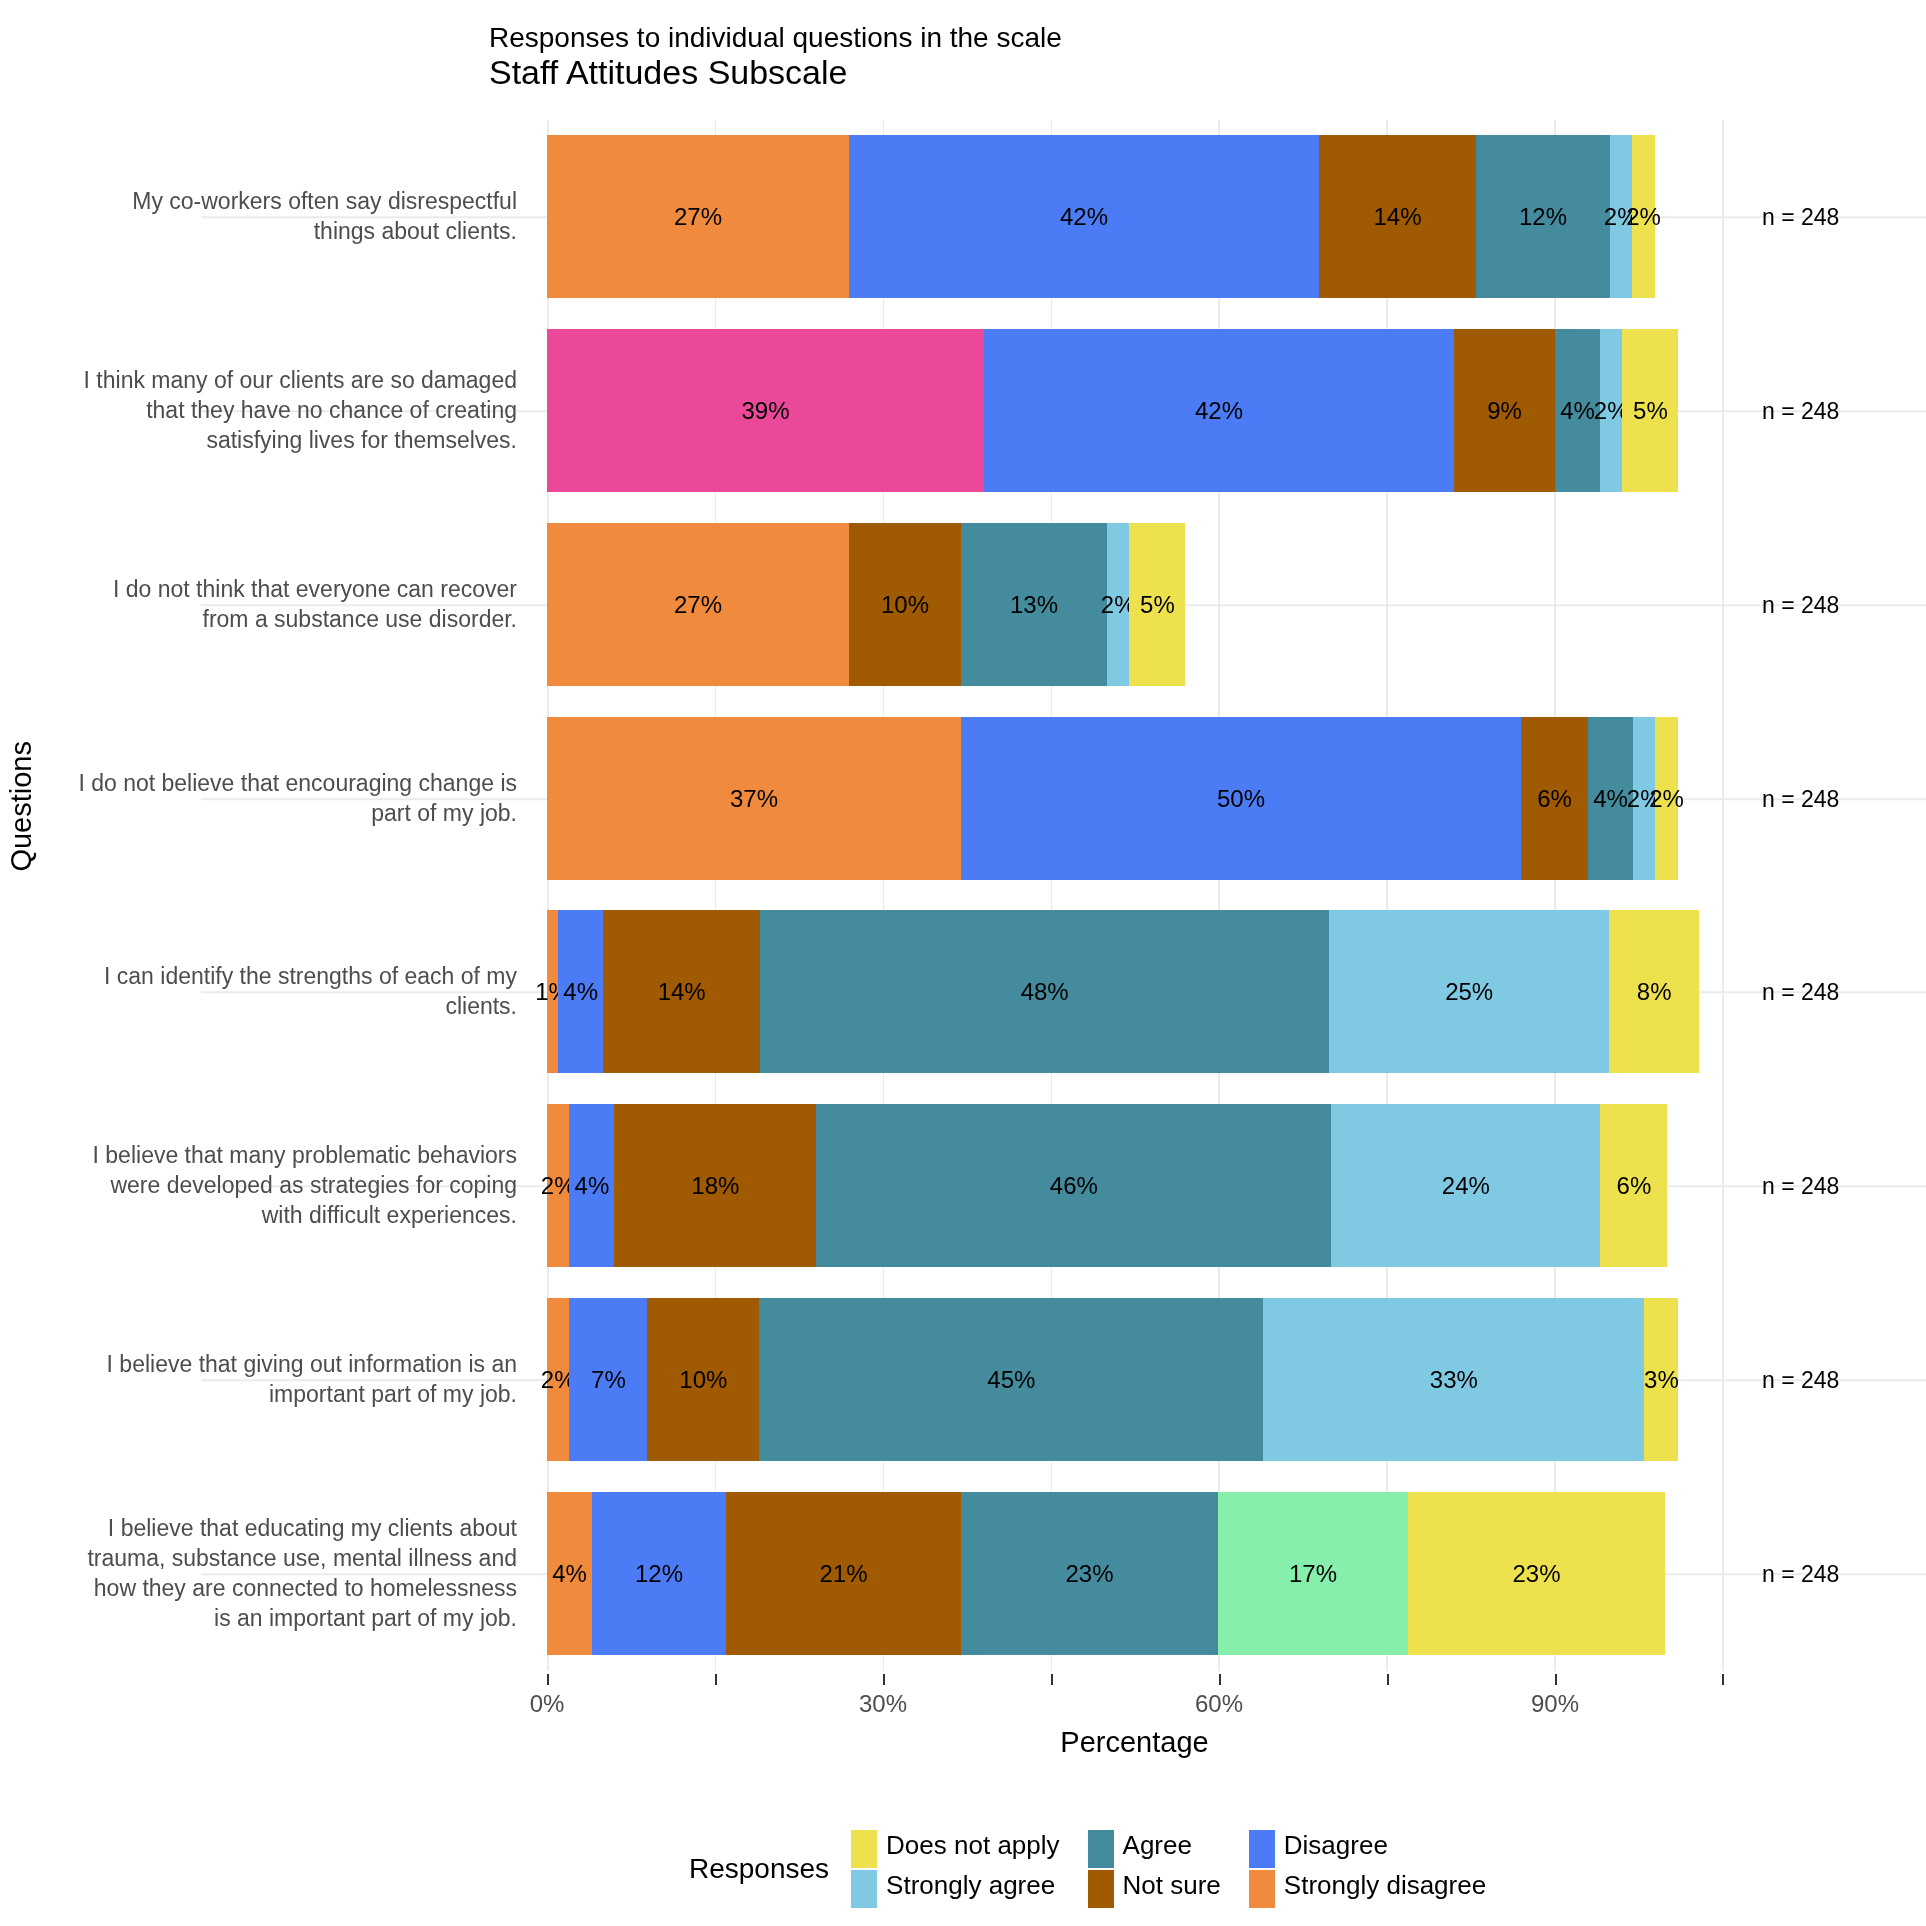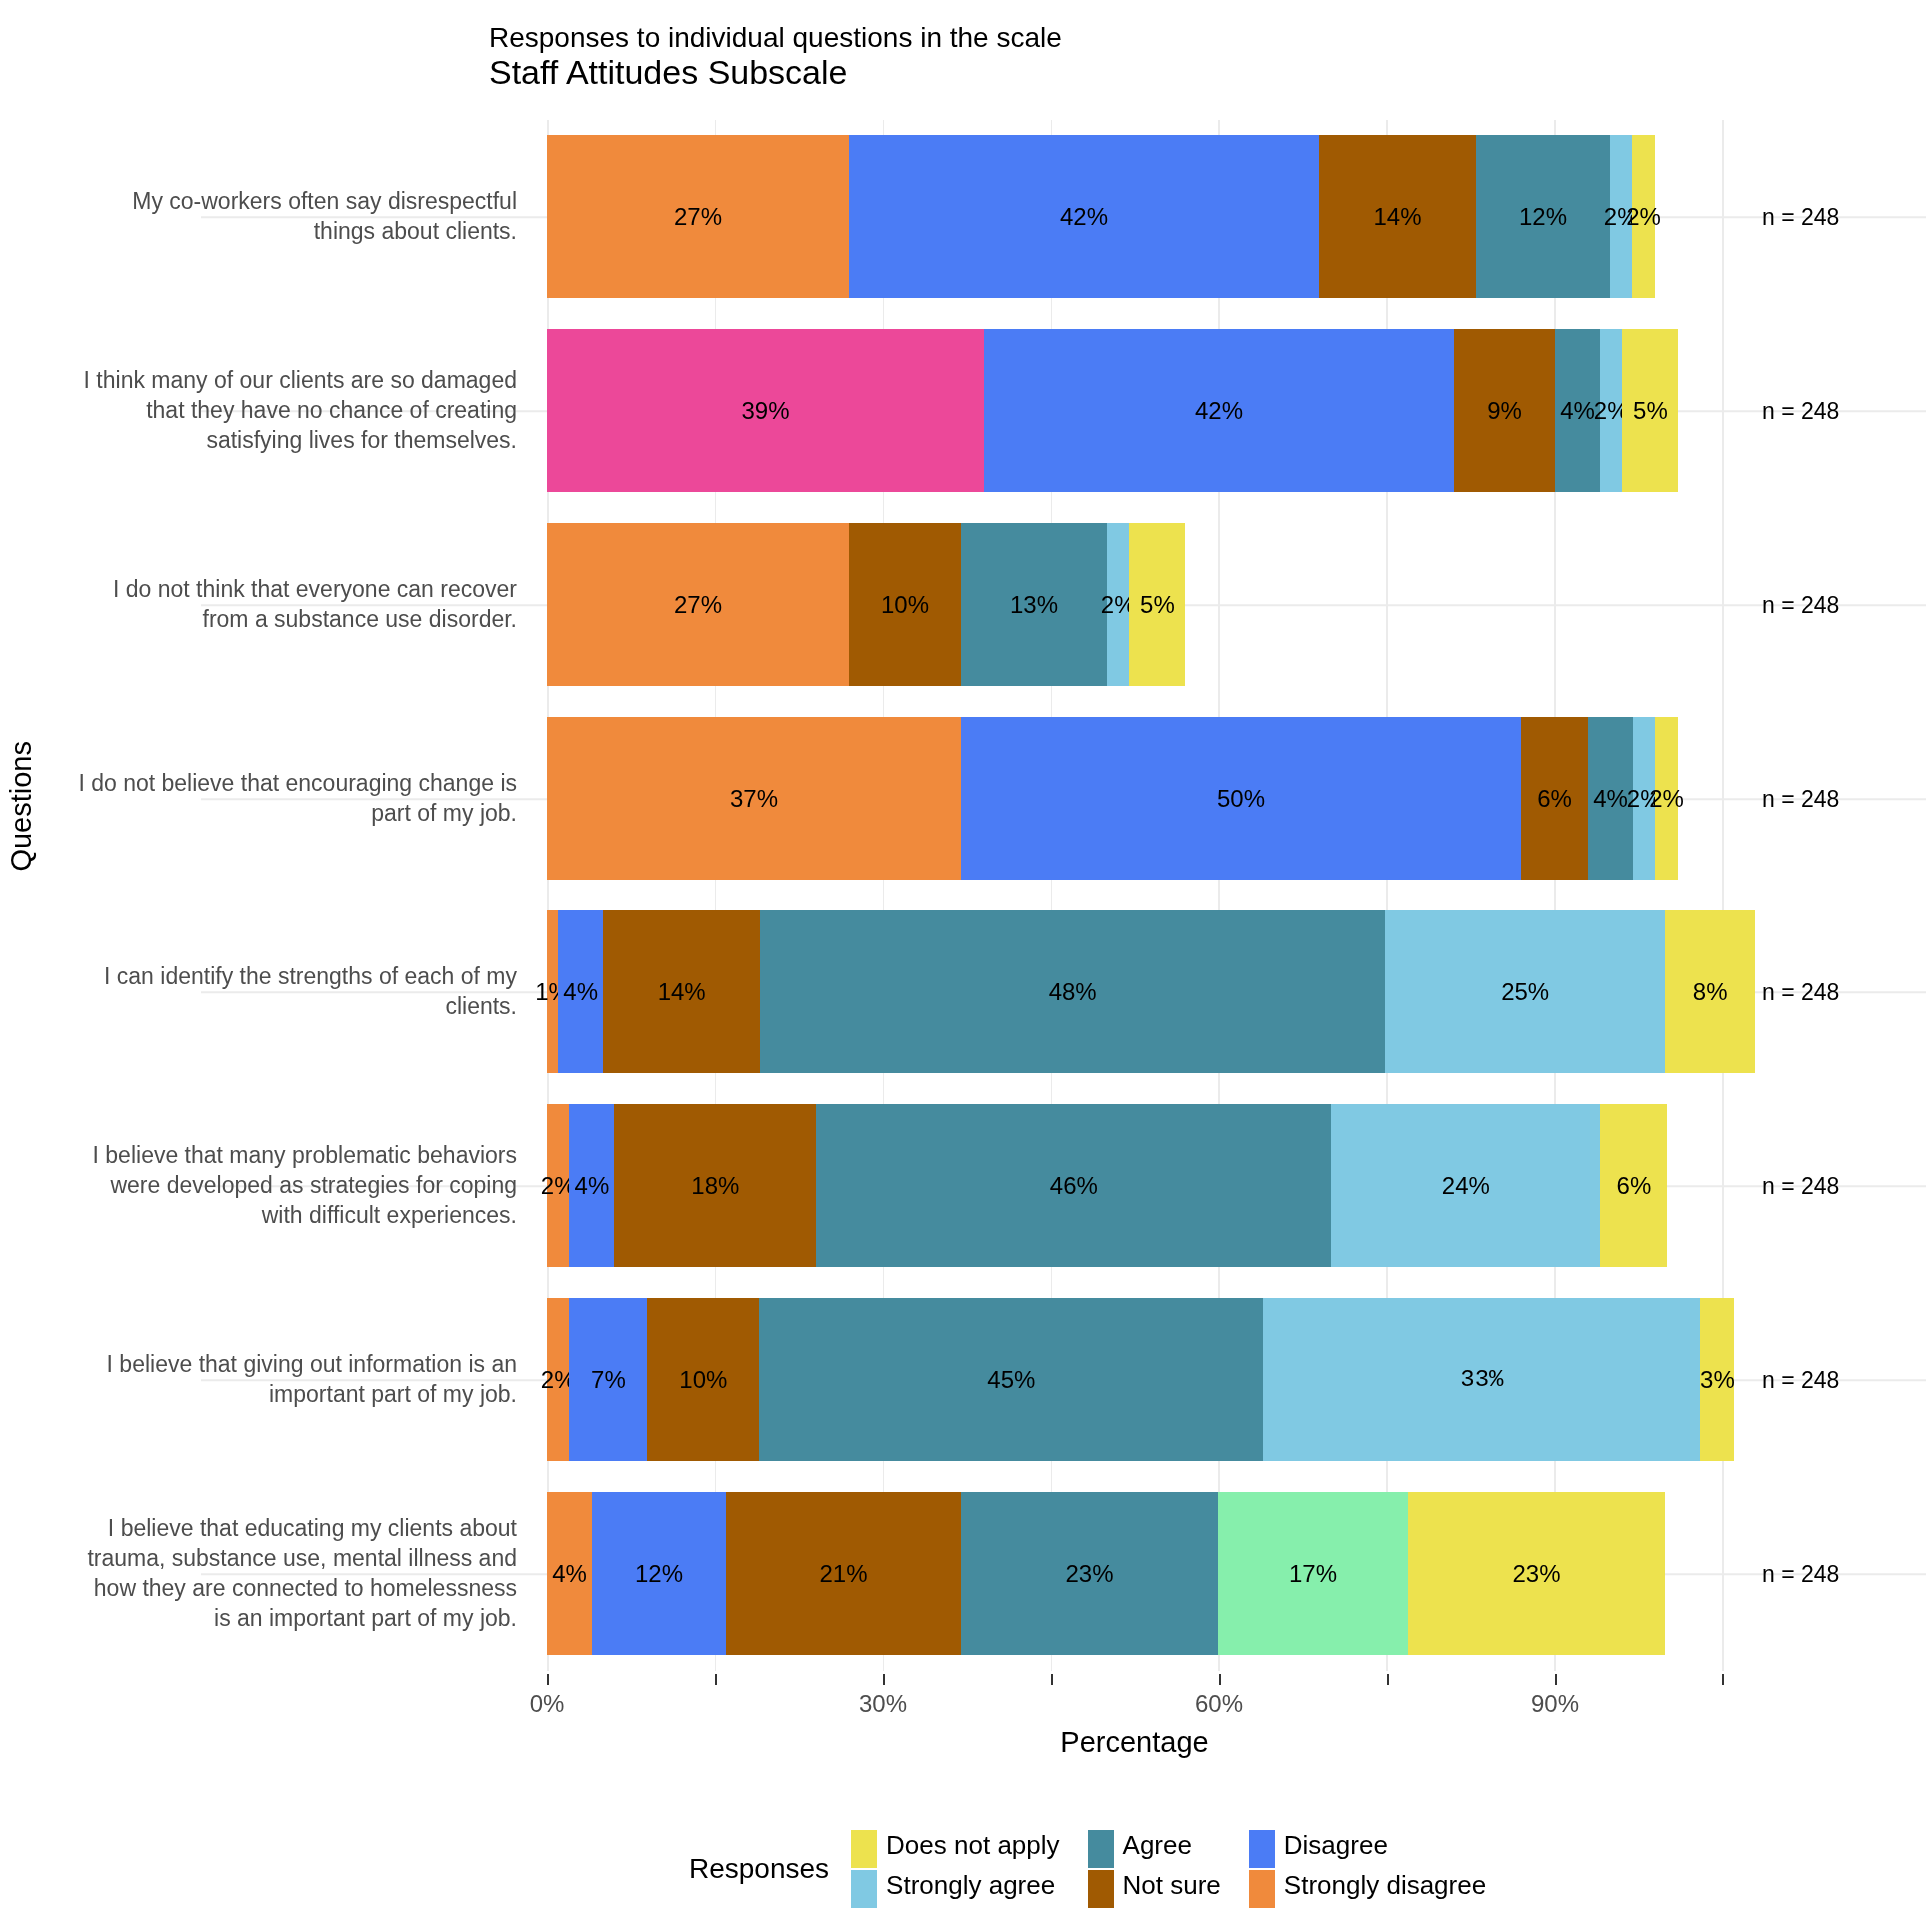--- a/index.html
+++ b/index.html
@@ -323,21 +323,21 @@
       <div class="bar" style="height: 163px; top: 15.4px;">
         <div class="seg" style="width: 11.2px; background: rgb(240, 138, 60);">
           <span class="seg-label">1%</span>
         </div>
         <div class="seg" style="width: 45px; background: rgb(75, 124, 245);">
           <span class="seg-label">4%</span>
         </div>
         <div class="seg" style="width: 157px; background: rgb(160, 90, 2);">
           <span class="seg-label">14%</span>
         </div>
-        <div class="seg" style="width: 625px; background: rgb(69, 139, 158);">
+        <div class="seg" style="width: 569px; background: rgb(69, 139, 158);">
           <span class="seg-label">48%</span>
         </div>
         <div class="seg" style="width: 280px; background: rgb(128, 201, 227);">
           <span class="seg-label">25%</span>
         </div>
         <div class="seg" style="width: 90px; background: rgb(237, 226, 78);">
           <span class="seg-label">8%</span>
         </div>
       </div>
       <div class="n-label">n = 248</div>
@@ -376,21 +376,21 @@
         </div>
         <div class="seg" style="width: 78px; background: rgb(75, 124, 245);">
           <span class="seg-label">7%</span>
         </div>
         <div class="seg" style="width: 112px; background: rgb(160, 90, 2);">
           <span class="seg-label">10%</span>
         </div>
         <div class="seg" style="width: 504px; background: rgb(69, 139, 158);">
           <span class="seg-label">45%</span>
         </div>
-        <div class="seg" style="width: 437px; background: rgb(128, 201, 227); font-family: Liberation Mono, monospace;">
+        <div class="seg" style="width: 381px; background: rgb(128, 201, 227);">
           <span class="seg-label">33%</span>
         </div>
         <div class="seg" style="width: 34px; background: rgb(237, 226, 78);">
           <span class="seg-label">3%</span>
         </div>
       </div>
       <div class="n-label">n = 248</div>
     </div>
     <div class="bar-row" style="top: 1357px; height: 194px;">
       <div class="row-line"></div>

